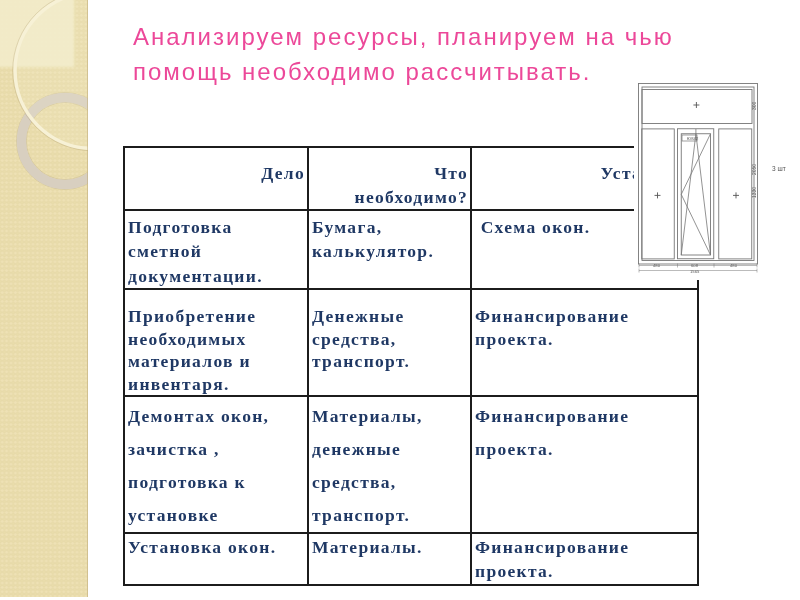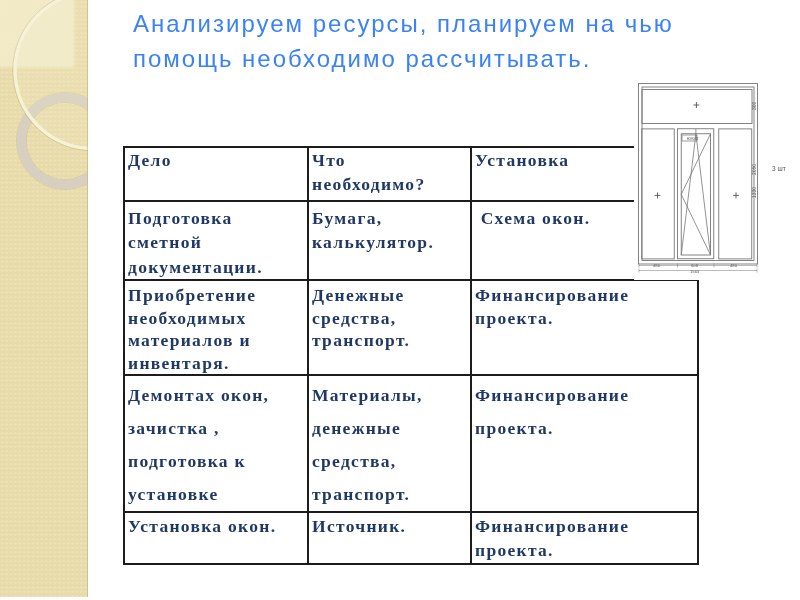--- a/index.html
+++ b/index.html
@@ -1,28 +1,28 @@
 <!DOCTYPE html>
 <html><head>
 <meta charset="utf-8">
 <style>
   html,body{margin:0;padding:0}
   body{width:800px;height:600px;position:relative;background:#fff;overflow:hidden;
        font-family:"Liberation Sans",sans-serif}
-  .title{position:absolute;left:133px;top:7px;color:#3b82f6;font-size:24px;
+  .title{position:absolute;left:133px;top:20px;color:#ec4899;font-size:24px;
          line-height:34.7px;letter-spacing:2px}
   table.main{position:absolute;left:123px;top:146px;border-collapse:collapse;
              table-layout:fixed;z-index:1;
              font-family:"Liberation Serif",serif;font-weight:bold;
              font-size:17.5px;color:#1f3864}
   table.main td{border:2px solid #1c1c1c;vertical-align:top;
                 padding:3.5px 2px 0 3px;line-height:24.5px;letter-spacing:1.3px}
-  table.main .hdr td{text-align:left;line-height:23.5px;padding-top:1px}
+  table.main .hdr td{text-align:right;line-height:23.5px;padding-top:14px}
   table.main tr.r4 td{padding-top:0.5px}
-  table.main tr.r2 td{line-height:22.6px;padding-top:3px}
+  table.main tr.r2 td{line-height:22.6px;padding-top:15px}
   table.main tr.r3 td{line-height:33px;padding-top:3px}
   .winbox{position:absolute;left:634px;top:74px;z-index:2;background:#fff}
 </style>
 </head>
 <body>
 
   <svg width="88" height="597" style="position:absolute;left:0;top:0" xmlns="http://www.w3.org/2000/svg">
     <defs>
       <pattern id="wv" width="4.4" height="4.4" patternUnits="userSpaceOnUse">
         <rect width="4.4" height="4.4" fill="#e9dcab"></rect>
@@ -80,21 +80,21 @@
     </tr>
 
     <tr class="r3" style="height:99px">
       <td>Демонтах окон,<br>зачистка ,<br>подготовка к<br>установке</td>
       <td>Материалы,<br>денежные<br>средства,<br>транспорт.</td>
       <td>Финансирование<br>проекта.</td>
     </tr>
 
     <tr style="height:36px" class="r4">
       <td>Установка окон.</td>
-      <td>Источник.</td>
+      <td>Материалы.</td>
       <td>Финансирование<br>проекта.</td>
     </tr>
   </tbody>
   </table>
 
   <svg class="winbox" width="166" height="206" viewBox="0 0 166 206" xmlns="http://www.w3.org/2000/svg">
     <g fill="none" stroke="#777" stroke-width="0.9">
 
       <rect x="4.5" y="9.5" width="119" height="180.5"></rect>
       <rect x="8" y="13" width="112" height="173.5"></rect>

